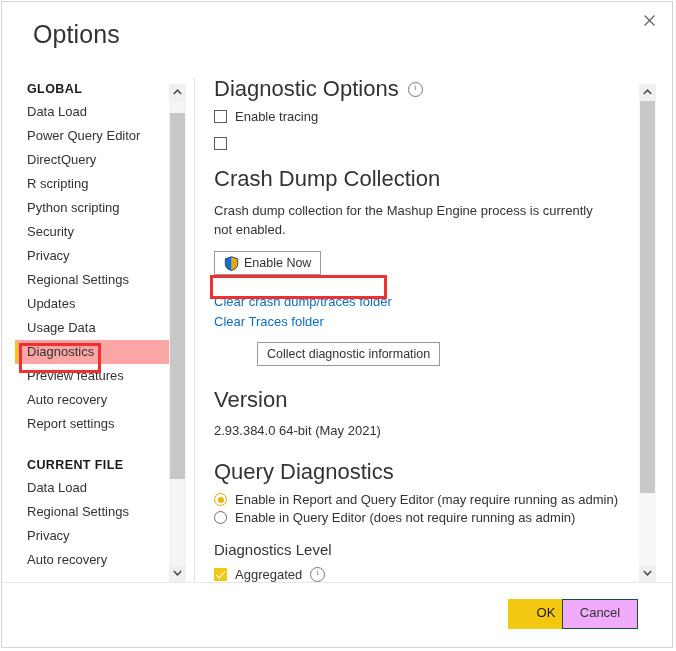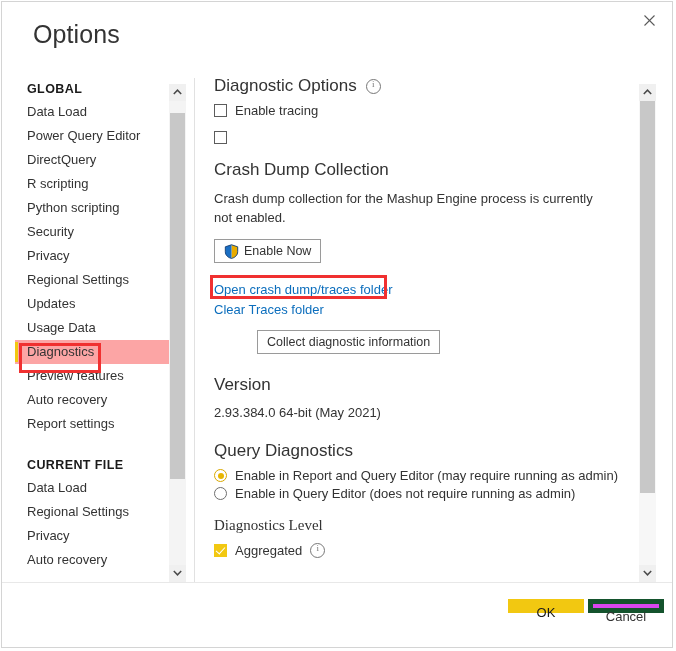--- a/index.html
+++ b/index.html
@@ -152,21 +152,21 @@
   
   .content {
     position: absolute;
     left: 212px;
     top: 74px;
     width: 420px;
     height: 506px;
     overflow: hidden;
   }
   .sec-head {
-    font-size: 17px;
+    font-size: 22px;
     font-weight: 300;
     color: #333333;
     margin: 0 0 7px 0;
     display: flex;
     align-items: center;
     gap: 9px;
     white-space: nowrap;
   }
   .sec-head-sm {
     font-size: 15px;
@@ -283,39 +283,39 @@
     display: inline-block;
     white-space: nowrap;
   }
 
   .shield { width: 15px; height: 15px; display:block; flex:0 0 auto; }
 
   
   .footer-btn {
     position: absolute;
     width: 76px;
-    height: 14px;
+    height: 30px;
     font-size: 13px;
     line-height: 26px;
     text-align: center;
     box-sizing: border-box;
     cursor: default;
   }
   .btn-ok {
     left: 506px;
     top: 597px;
     background: #f2c811;
     border: 1px solid #f2c811;
     color: #1a1a1a;
   }
   .btn-cancel {
-    left: 586px;
+    left: 560px;
     top: 597px;
-    background: #d946ef;
-    border: 5px solid #14532d;
+    background: #f0abfc;
+    border: 1px solid #14532d;
     color: #333333;
   }
 
   
   .annot {
     position: absolute;
     border: 3px solid #f03030;
     box-sizing: border-box;
     pointer-events: none;
   }
@@ -408,21 +408,21 @@
         <svg class="shield" viewBox="0 0 16 16">
           <path d="M8 0.8 L14.6 3 V8.2 C14.6 12 11.6 14.6 8 15.4 Z" fill="#e8ab00"></path>
           <path d="M8 0.8 L1.4 3 V8.2 C1.4 12 4.4 14.6 8 15.4 Z" fill="#1b6fc4"></path>
           <path d="M8 0.8 L14.6 3 V8.2 C14.6 12 11.6 14.6 8 15.4 C4.4 14.6 1.4 12 1.4 8.2 V3 Z" fill="none" stroke="#15427a" stroke-width="1"></path>
         </svg>
         <span>Enable Now</span>
       </span>
     </div>
 
     <div style="margin-bottom:2px;">
-      <a class="link">Open crash dump/traces folder</a>
+      <a class="link">Clear crash dump/traces folder</a>
     </div>
     <div style="margin-bottom:12px;">
       <a class="link">Clear Traces folder</a>
     </div>
 
     <div style="margin-bottom:21px;padding-left:43px;">
       <span class="btn">
         <span>Collect diagnostic information</span>
       </span>
     </div>
@@ -438,21 +438,21 @@
 
     <div class="row row-tight">
       <span class="radio checked"></span>
       <span>Enable in Report and Query Editor (may require running as admin)</span>
     </div>
     <div class="row" style="margin-bottom:16px;">
       <span class="radio"></span>
       <span>Enable in Query Editor (does not require running as admin)</span>
     </div>
 
-    <div class="sec-head-sm" style="margin-bottom:9px;font-family:Liberation Serif, serif;">
+    <div class="sec-head-sm" style="margin-bottom:9px;">
       <span>Diagnostics Level</span>
     </div>
 
     <div class="row" style="margin-bottom:24px;gap:8px;">
       <span class="cbx checked"></span>
       <span>Aggregated</span>
       <span class="info-icon"></span>
     </div>
     <div class="row">
       <span class="cbx checked"></span>

